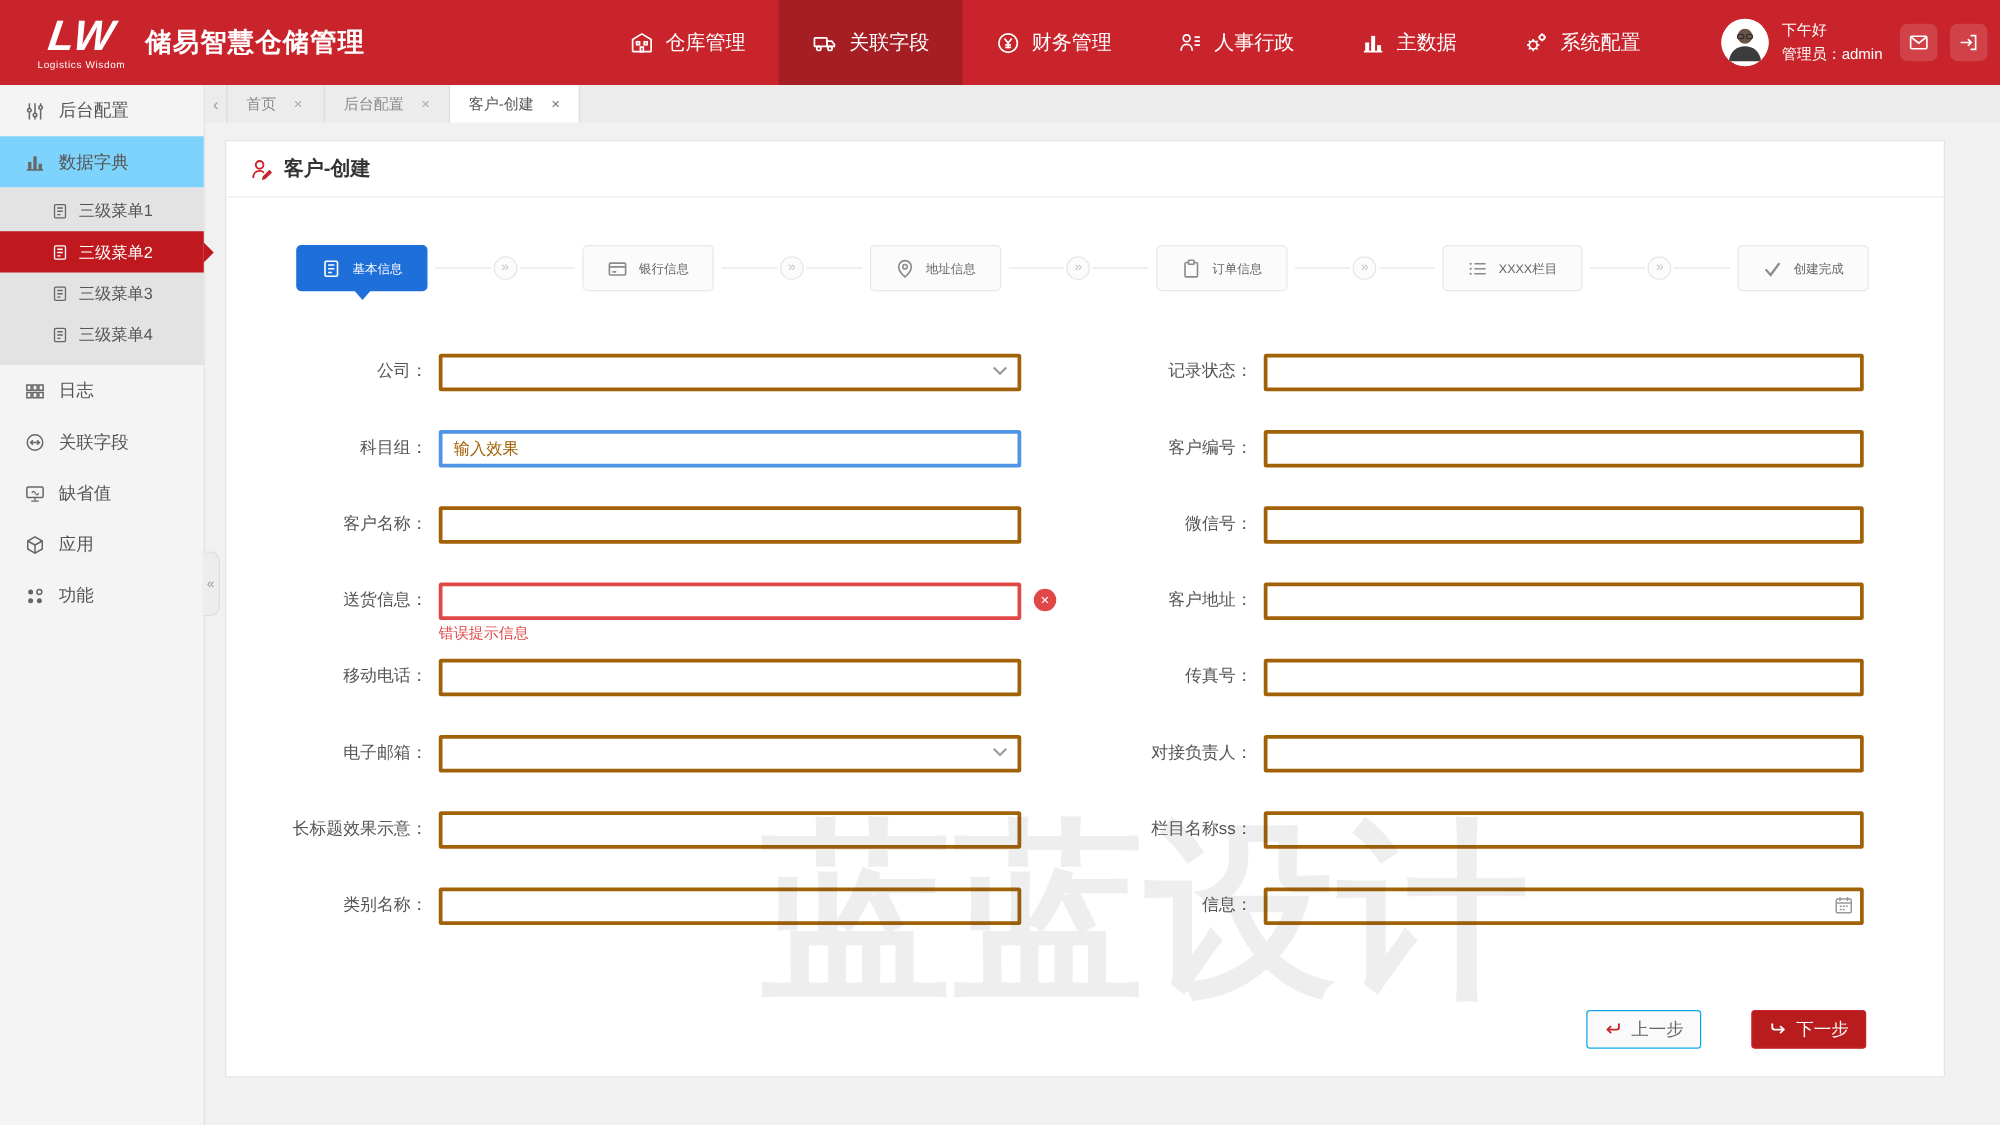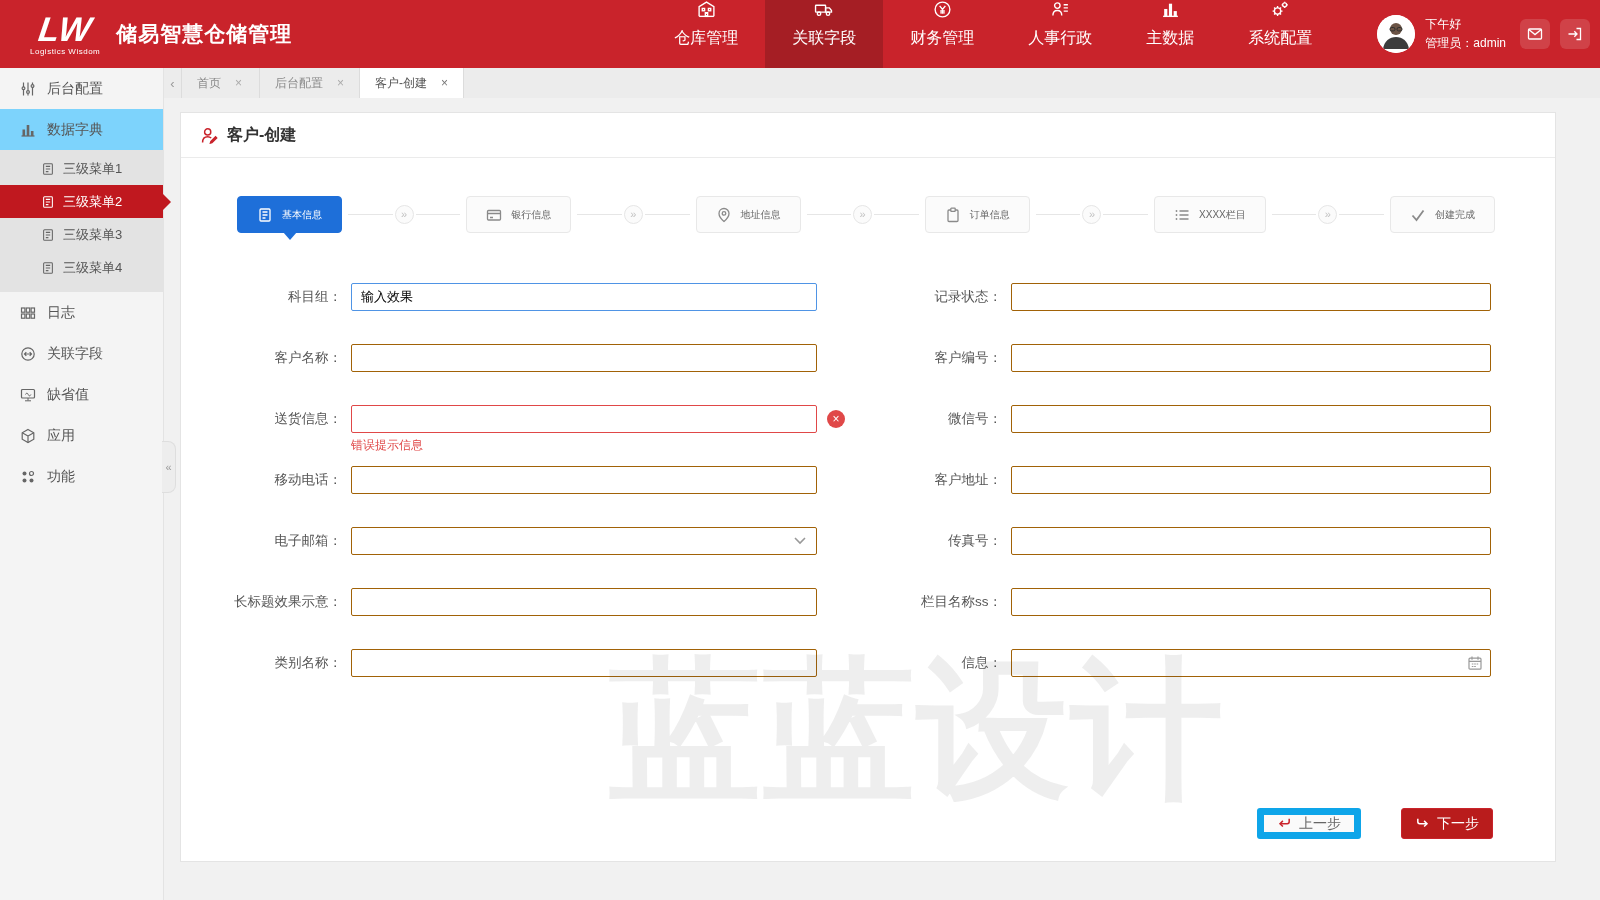--- a/index.html
+++ b/index.html
@@ -10,21 +10,21 @@
   
   .header { position:absolute; left:0; top:0; width:1600px; height:68px;
     background:#c9232b; color:#fff; display:flex; align-items:center; z-index:40; }
   .logo { margin-left:30px; display:flex; flex-direction:column; align-items:center; line-height:1; }
   .logo-lw { font-size:34px; font-weight:bold; font-style:italic; letter-spacing:1px;
     transform:skewX(-8deg); }
   .logo-sub { font-size:8px; font-weight:normal; margin-top:2px; letter-spacing:.5px; }
   .app-title { font-size:21px; font-weight:bold; margin-left:16px; letter-spacing:1px; }
   .hnav { margin-left:auto; display:flex; height:100%; }
   .nav-item { display:flex; align-items:center; gap:9px; padding:0 27px; font-size:16px;
-    cursor:pointer;flex-direction:column; }
+    cursor:pointer; }
   .nav-item.active { background:#a51e24; }
   .nav-item svg { stroke:#fff; fill:none; stroke-width:1.3; }
   .huser { display:flex; align-items:center; gap:10px; margin:0 14px 0 38px; }
   .avatar { width:38px; height:38px; border-radius:50%; background:#fff; overflow:hidden;
     flex:none; }
   .greet { font-size:12px; line-height:1.55; white-space:nowrap; }
   .hbtn { width:30px; height:30px; border-radius:6px; background:rgba(255,255,255,.14);
     display:flex; align-items:center; justify-content:center; margin-right:10px; cursor:pointer; }
   .hbtn svg { stroke:#fff; fill:none; stroke-width:1.3; }
 
@@ -89,22 +89,22 @@
   
   .form { display:flex; margin-top:50px; padding:0 22px 0 20px; }
   .fcol-l { width:618px; }
   .fcol-r { width:630px; margin-left:46px; }
   .frow { display:flex; margin-bottom:33px; height:28px; }
   .flabel { width:150px; text-align:right; padding-right:9px; font-size:13.5px; color:#555;
     line-height:28px; white-space:nowrap; }
   .fcol-r .flabel { width:146px; }
   .fctrl { position:relative; width:466px; }
   .fcol-r .fctrl { width:480px; }
-  .fctrl input { width:100%; height:28px; border:1px solid #a16207; border-radius:2px;
-    padding:12px 9px; font-size:13px; color:#000000; outline:none; background:#fff;
+  .fctrl input { width:100%; height:28px; border:3px solid #a16207; border-radius:2px;
+    padding:12px 9px; font-size:13px; color:#a16207; outline:none; background:#fff;
     font-family:inherit; }
   .fctrl.focused input { border-color:#4f94e5; }
   .fctrl.error input { border-color:#e04848; }
   .chev { position:absolute; right:11px; top:10px; pointer-events:none; }
   .chev svg { stroke:#999; fill:none; stroke-width:1.6; }
   .err-badge { position:absolute; right:-28px; top:5px; width:18px; height:18px;
     border-radius:50%; background:#e04848; color:#fff; font-size:12px; line-height:18px;
     text-align:center; cursor:pointer; }
   .err-msg { position:absolute; left:0; top:32px; font-size:12px; color:#e04848;
     white-space:nowrap; }
@@ -113,21 +113,21 @@
 
   
   .watermark { position:absolute; left:428px; top:540px; font-size:152px; font-weight:bold;
     color:rgba(60,60,60,.085); letter-spacing:2px; line-height:1; z-index:25;
     pointer-events:none; white-space:nowrap; }
 
   
   .footer-btns { position:absolute; right:62px; bottom:22px; display:flex; gap:40px; z-index:26; }
   .btn { height:31px; display:flex; align-items:center; gap:7px; padding:0 13px;
     font-size:14px; border-radius:3px; cursor:pointer; }
-  .btn-prev { background:#fafafa; border:7px solid #0ea5e9; color:#666; }
+  .btn-prev { background:#fafafa; border:1px solid #0ea5e9; color:#666; }
   .btn-prev svg { stroke:#c9232b; fill:none; stroke-width:1.6; }
   .btn-next { background:#b91c1c; border:1px solid #c9232b; color:#fff; }
   .btn-next svg { stroke:#fff; fill:none; stroke-width:1.6; }
 </style>
 </head>
 <body>
 
 <div class="header">
   <div class="logo">
     <div class="logo-lw">LW</div>
@@ -463,57 +463,68 @@
               <path d="M2.5 8.5l4 4.5L13.5 3.5" stroke-width="1.8"></path>
             </svg>
           </span>
         <span>创建完成</span>
       </div>
     </div>
 
     <div class="form">
       <div class="fcol-l">
         <div class="frow">
-          <div class="flabel">科目组：</div>
-          <div class="fctrl focused">
-            <input type="text" value="输入效果" style="">
-          </div>
-        </div>
-        <div class="frow">
-          <div class="flabel">客户名称：</div>
-          <div class="fctrl">
-            <input type="text" style="">
-          </div>
-        </div>
-        <div class="frow">
-          <div class="flabel">送货信息：</div>
-          <div class="fctrl error">
-            <input type="text" style="">
-            <span class="err-badge">×</span>
-            <div class="err-msg">错误提示信息</div>
-          </div>
-        </div>
-        <div class="frow">
-          <div class="flabel">移动电话：</div>
-          <div class="fctrl">
-            <input type="text" style="">
-          </div>
-        </div>
-        <div class="frow">
-          <div class="flabel">电子邮箱：</div>
+          <div class="flabel">公司：</div>
           <div class="fctrl">
             <input type="text" readonly="" style="">
             <span class="chev">
                 <svg width="12" height="8" viewBox="0 0 12 8">
                   <path d="M1 1l5 5 5-5"></path>
                 </svg>
               </span>
           </div>
         </div>
         <div class="frow">
+          <div class="flabel">科目组：</div>
+          <div class="fctrl focused">
+            <input type="text" value="输入效果" style="">
+          </div>
+        </div>
+        <div class="frow">
+          <div class="flabel">客户名称：</div>
+          <div class="fctrl">
+            <input type="text" style="">
+          </div>
+        </div>
+        <div class="frow">
+          <div class="flabel">送货信息：</div>
+          <div class="fctrl error">
+            <input type="text" style="">
+            <span class="err-badge">×</span>
+            <div class="err-msg">错误提示信息</div>
+          </div>
+        </div>
+        <div class="frow">
+          <div class="flabel">移动电话：</div>
+          <div class="fctrl">
+            <input type="text" style="">
+          </div>
+        </div>
+        <div class="frow">
+          <div class="flabel">电子邮箱：</div>
+          <div class="fctrl">
+            <input type="text" readonly="" style="">
+            <span class="chev">
+                <svg width="12" height="8" viewBox="0 0 12 8">
+                  <path d="M1 1l5 5 5-5"></path>
+                </svg>
+              </span>
+          </div>
+        </div>
+        <div class="frow">
           <div class="flabel">长标题效果示意：</div>
           <div class="fctrl">
             <input type="text" style="">
           </div>
         </div>
         <div class="frow">
           <div class="flabel">类别名称：</div>
           <div class="fctrl">
             <input type="text" style="">
           </div>
@@ -540,20 +551,26 @@
           </div>
         </div>
         <div class="frow">
           <div class="flabel">客户地址：</div>
           <div class="fctrl">
             <input type="text" style="">
           </div>
         </div>
         <div class="frow">
           <div class="flabel">传真号：</div>
+          <div class="fctrl">
+            <input type="text" style="">
+          </div>
+        </div>
+        <div class="frow">
+          <div class="flabel">对接负责人：</div>
           <div class="fctrl">
             <input type="text" style="">
           </div>
         </div>
         <div class="frow">
           <div class="flabel">栏目名称ss：</div>
           <div class="fctrl">
             <input type="text" style="">
           </div>
         </div>

